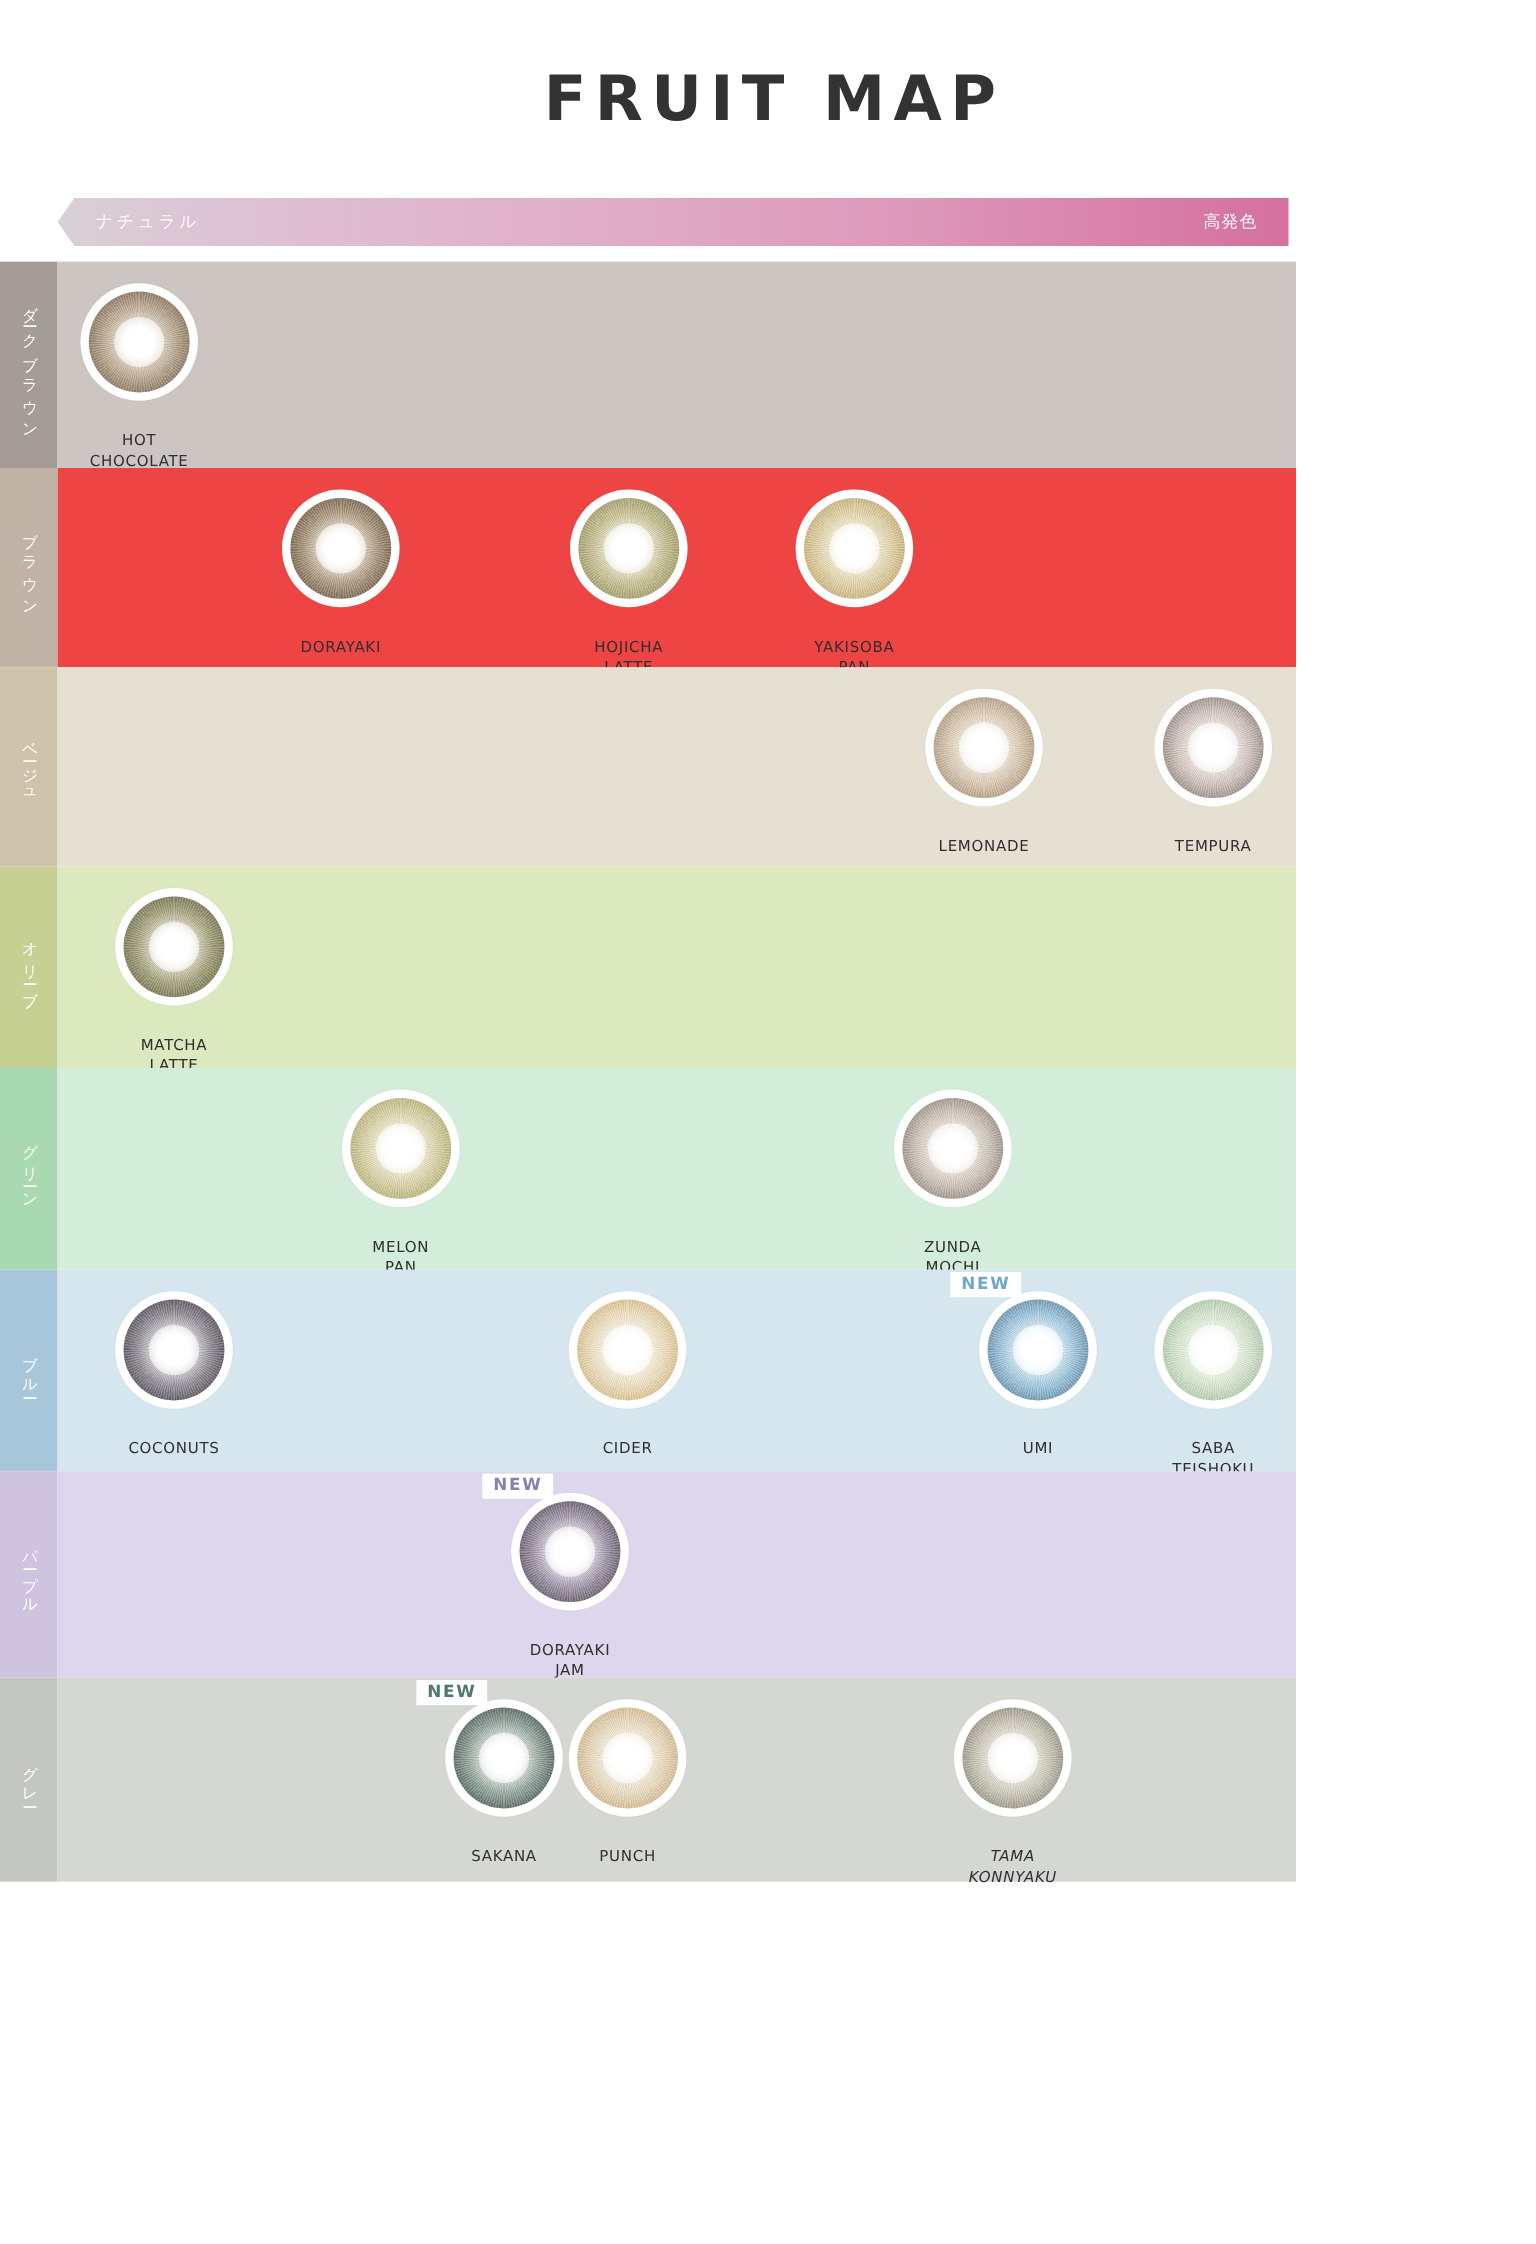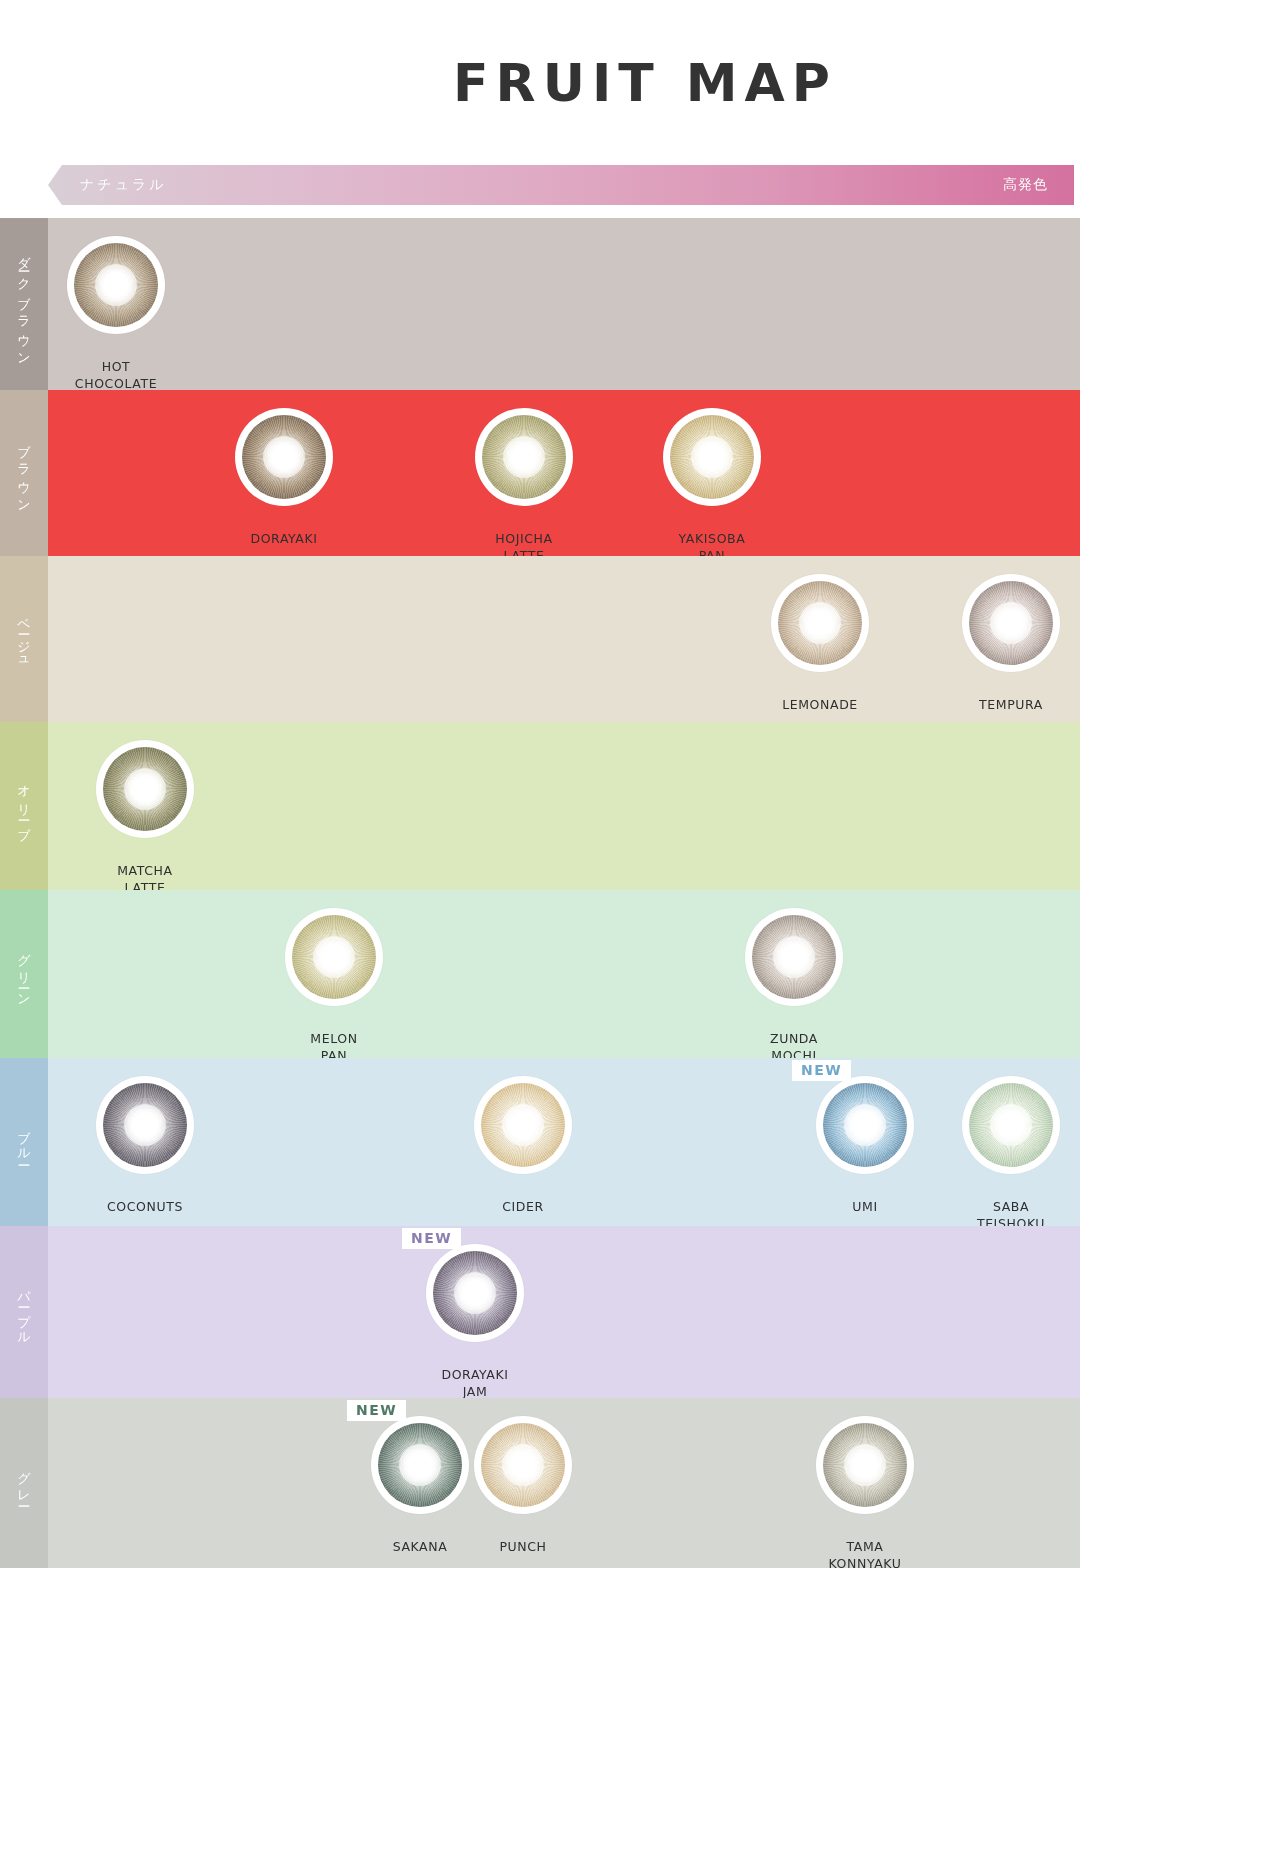--- a/index.html
+++ b/index.html
@@ -339,21 +339,21 @@
             </div>
             <div class="lens-name">SAKANA</div>
           </div>
           <div class="lens-item" style="left: 415px; top: 18px;">
             <div class="lens">
               <div class="iris" style="background: radial-gradient(circle, rgb(251, 246, 236) 0%, rgb(251, 246, 236) 22%, rgb(230, 215, 186) 52%, rgb(205, 177, 132) 80%, rgb(205, 177, 132) 100%);"></div>
               <div class="core"></div>
             </div>
             <div class="lens-name">PUNCH</div>
           </div>
-          <div class="lens-item" style="left: 757px; top: 18px;">
+          <div class="lens-item" style="left: 736px; top: 18px; font-style: italic;">
             <div class="lens">
               <div class="iris" style="background: radial-gradient(circle, rgb(243, 242, 234) 0%, rgb(243, 242, 234) 22%, rgb(199, 196, 180) 52%, rgb(141, 138, 124) 80%, rgb(141, 138, 124) 100%);"></div>
               <div class="core"></div>
             </div>
             <div class="lens-name">TAMA
 KONNYAKU</div>
           </div>
         </div>
       </div>
     </div>

